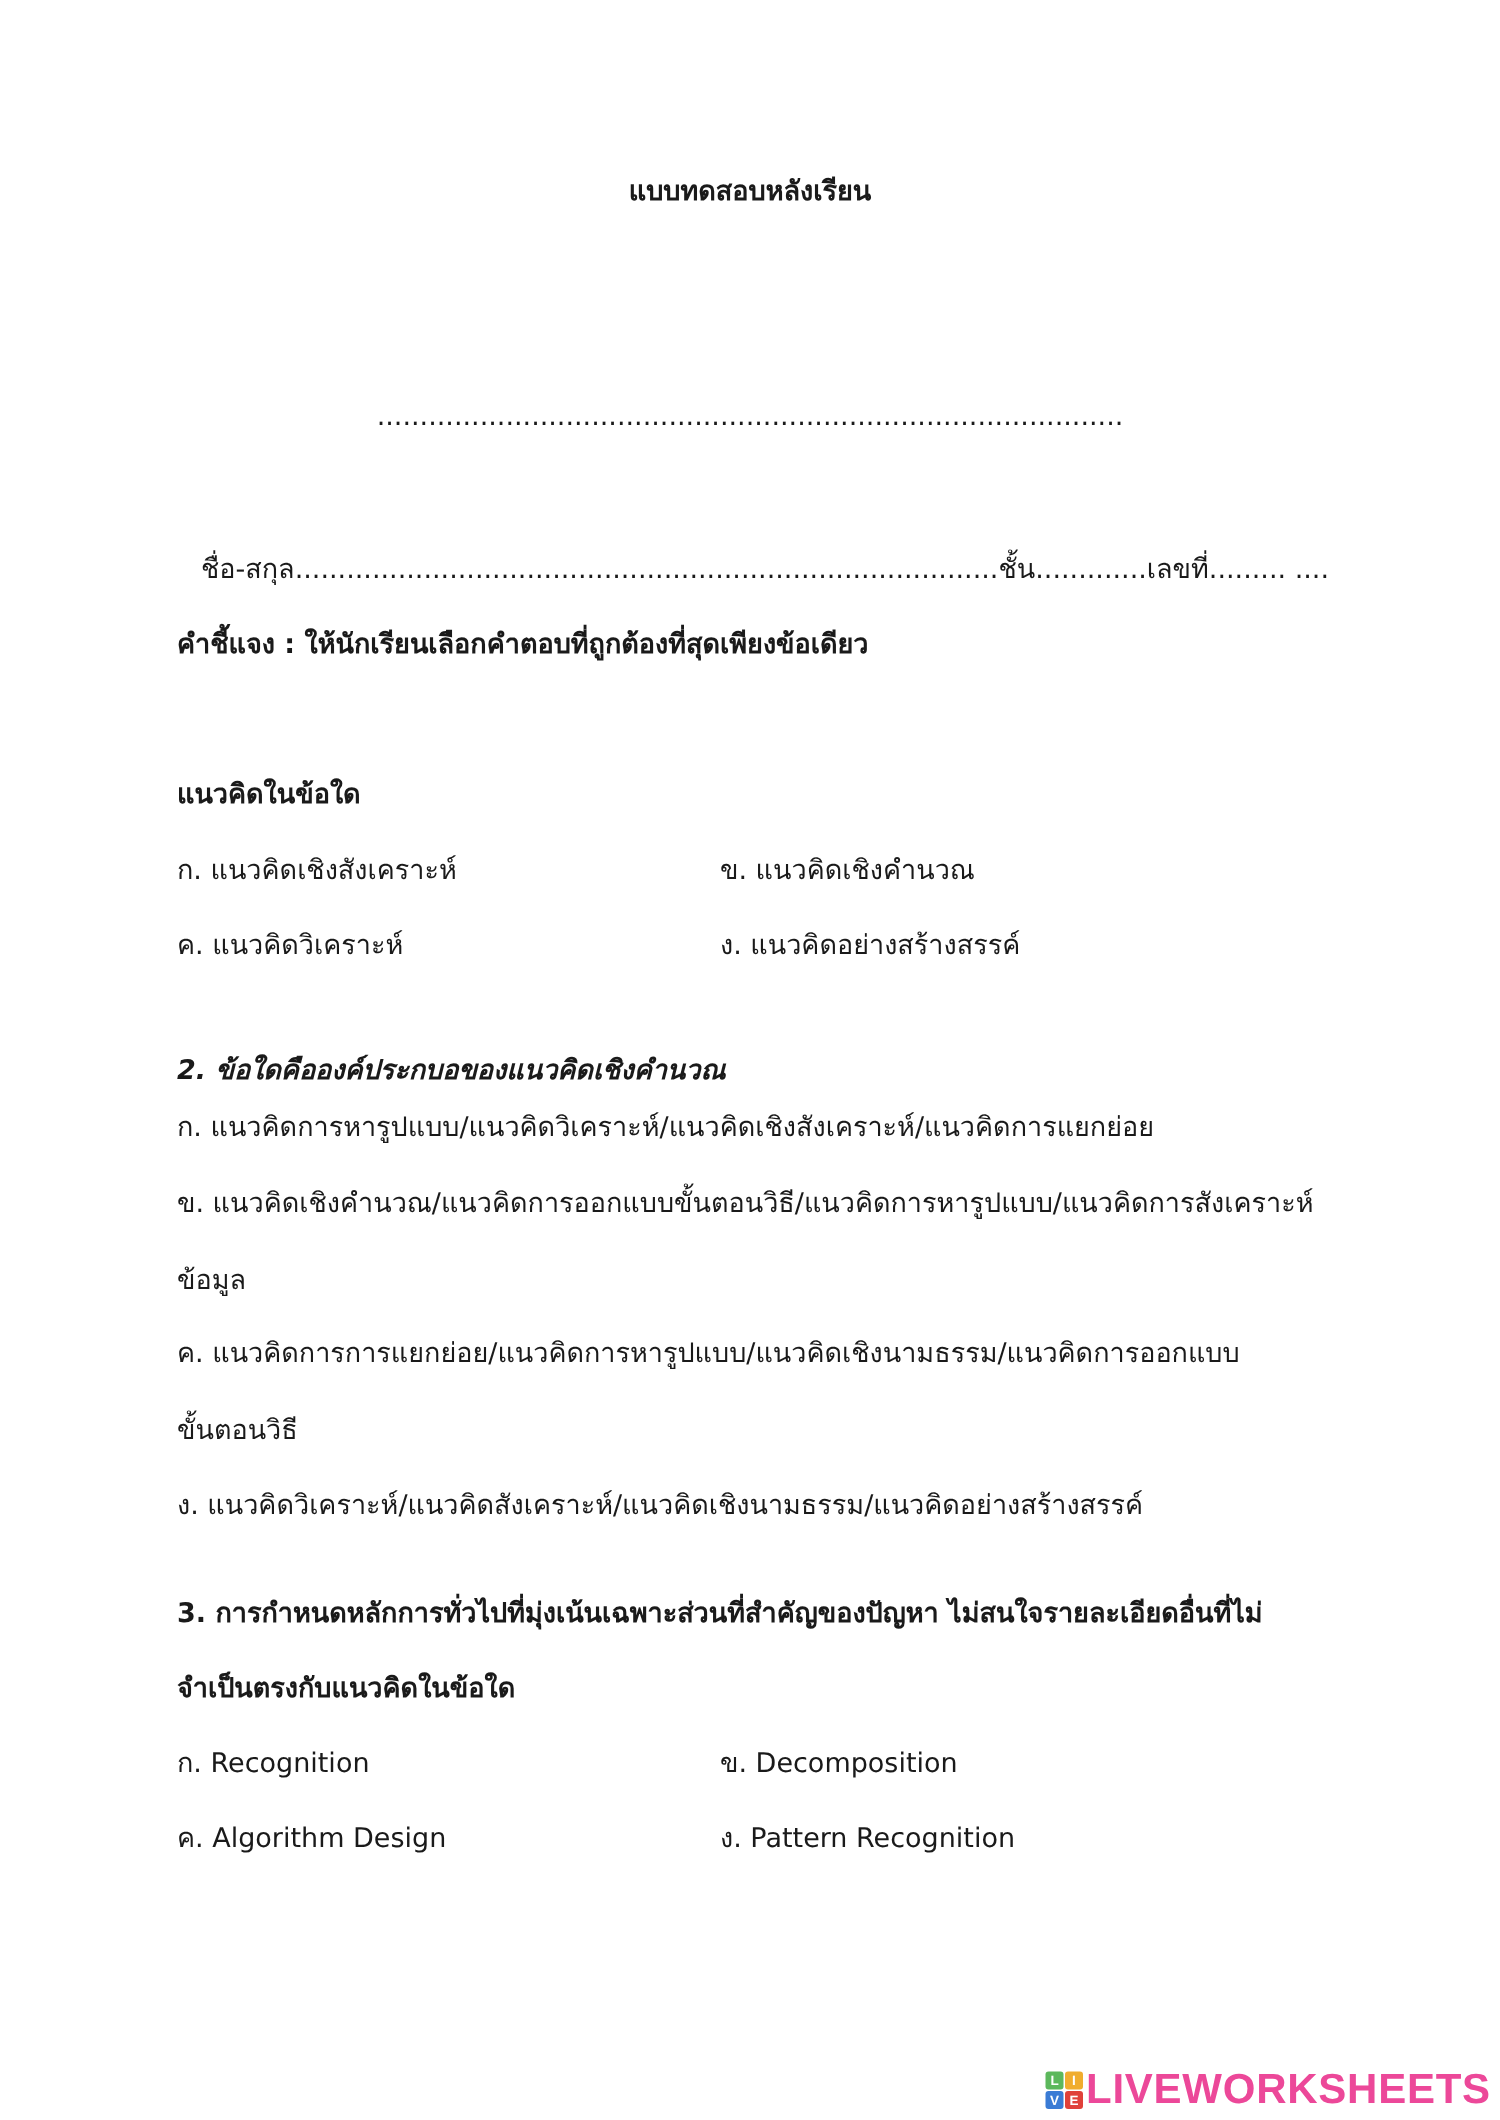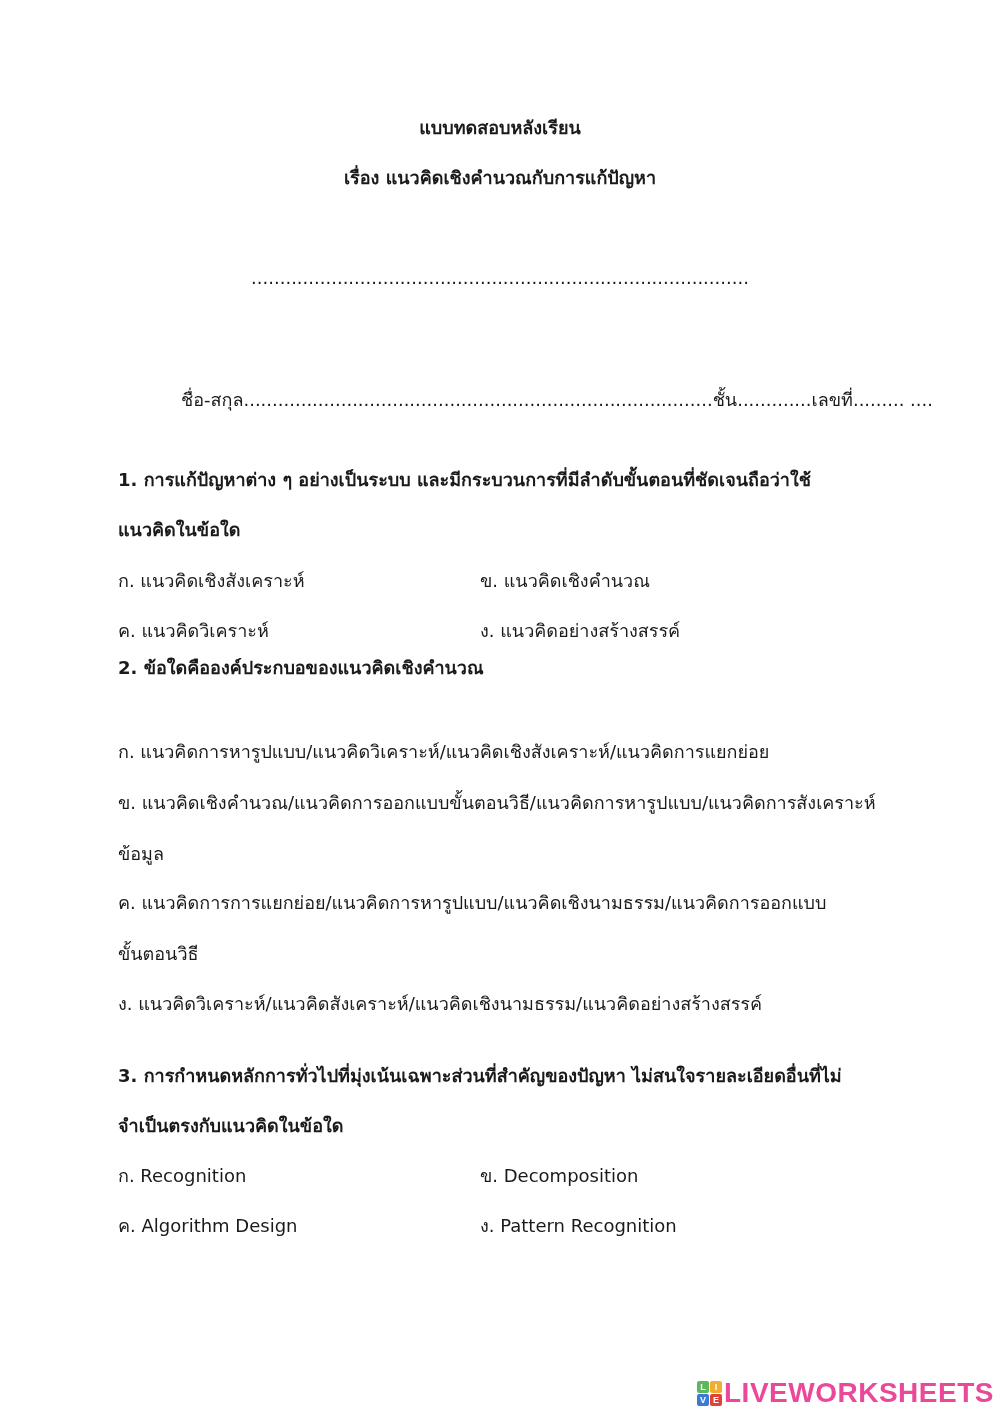--- a/index.html
+++ b/index.html
@@ -74,36 +74,35 @@
       color: #ec4899;
       line-height: 30px;
     }
   </style>
 </head>
 <body>
 
 <div class="page">
 
   <div class="center-line" style="top:116px;">แบบทดสอบหลังเรียน</div>
-  <div class="center-line" style="top:166px;">เรื่อง แนวคิดเชิงคำนวณกับการแก้ปัญหา</div>
   <div class="center-line" style="top:266px; font-weight:normal;">.......................................................................................</div>
 
-  <div class="line" style="left:134px; top:388px;margin-left:47px;">
+  <div class="line" style="left:134px; top:368px;">
     <span>ชื่อ-สกุล</span><span class="dots">..................................................................................</span><span>ชั้น</span><span class="dots">.............</span><span>เลขที่</span><span class="dots">......... ....</span>
   </div>
 
+  <div class="line bold" style="top:418px;">คำชี้แจง : ให้นักเรียนเลือกคำตอบที่ถูกต้องที่สุดเพียงข้อเดียว</div>
 
-  <div class="line bold" style="top:468px;">1. การแก้ปัญหาต่าง ๆ อย่างเป็นระบบ และมีกระบวนการที่มีลำดับขั้นตอนที่ชัดเจนถือว่าใช้</div>
   <div class="line bold" style="top:518px;">แนวคิดในข้อใด</div>
   <div class="line" style="top:569px;">ก. แนวคิดเชิงสังเคราะห์</div>
   <div class="line col2" style="top:569px;">ข. แนวคิดเชิงคำนวณ</div>
   <div class="line" style="top:619px;">ค. แนวคิดวิเคราะห์</div>
   <div class="line col2" style="top:619px;">ง. แนวคิดอย่างสร้างสรรค์</div>
 
-  <div class="line bold" style="top:656px;">2. ข้อใดคือองค์ประกบอของแนวคิดเชิงคำนวณ</div>
+  <div class="line bold" style="top:702px;font-style:italic;">2. ข้อใดคือองค์ประกบอของแนวคิดเชิงคำนวณ</div>
   <div class="line" style="top:740px;">ก. แนวคิดการหารูปแบบ/แนวคิดวิเคราะห์/แนวคิดเชิงสังเคราะห์/แนวคิดการแยกย่อย</div>
   <div class="line" style="top:791px;">ข. แนวคิดเชิงคำนวณ/แนวคิดการออกแบบขั้นตอนวิธี/แนวคิดการหารูปแบบ/แนวคิดการสังเคราะห์</div>
   <div class="line" style="top:842px;">ข้อมูล</div>
   <div class="line" style="top:891px;">ค. แนวคิดการการแยกย่อย/แนวคิดการหารูปแบบ/แนวคิดเชิงนามธรรม/แนวคิดการออกแบบ</div>
   <div class="line" style="top:942px;">ขั้นตอนวิธี</div>
   <div class="line" style="top:992px;">ง. แนวคิดวิเคราะห์/แนวคิดสังเคราะห์/แนวคิดเชิงนามธรรม/แนวคิดอย่างสร้างสรรค์</div>
 
   <div class="line bold" style="top:1064px;">3. การกำหนดหลักการทั่วไปที่มุ่งเน้นเฉพาะส่วนที่สำคัญของปัญหา ไม่สนใจรายละเอียดอื่นที่ไม่</div>
   <div class="line bold" style="top:1114px;">จำเป็นตรงกับแนวคิดในข้อใด</div>
   <div class="line" style="top:1164px;">ก. Recognition</div>

